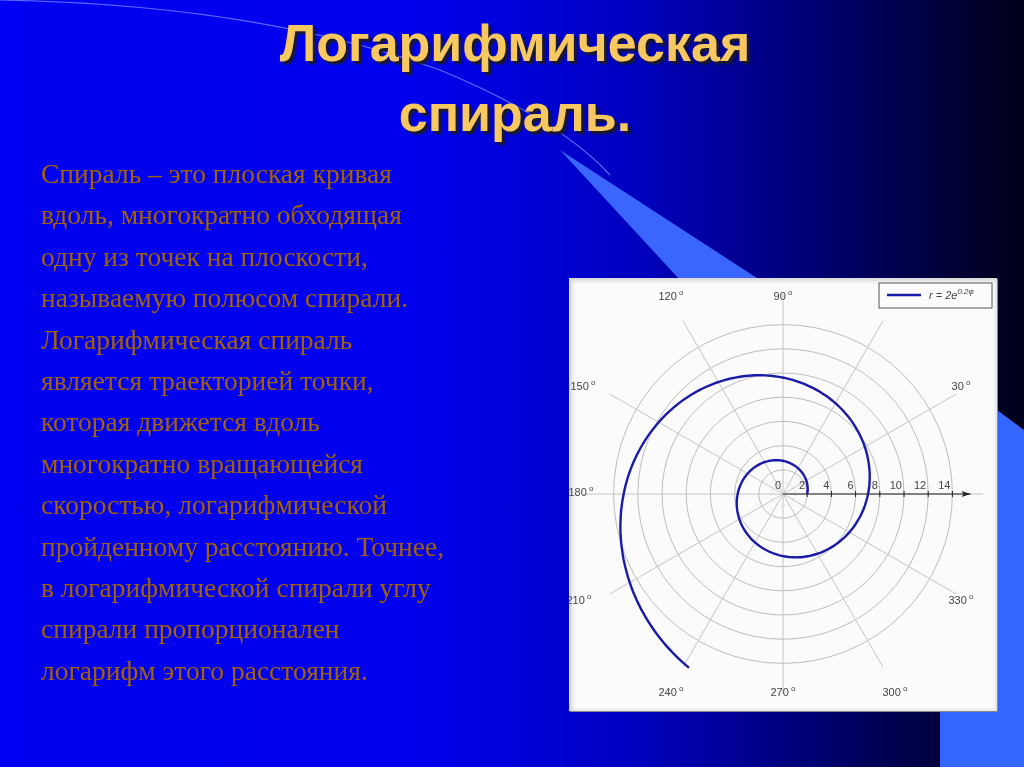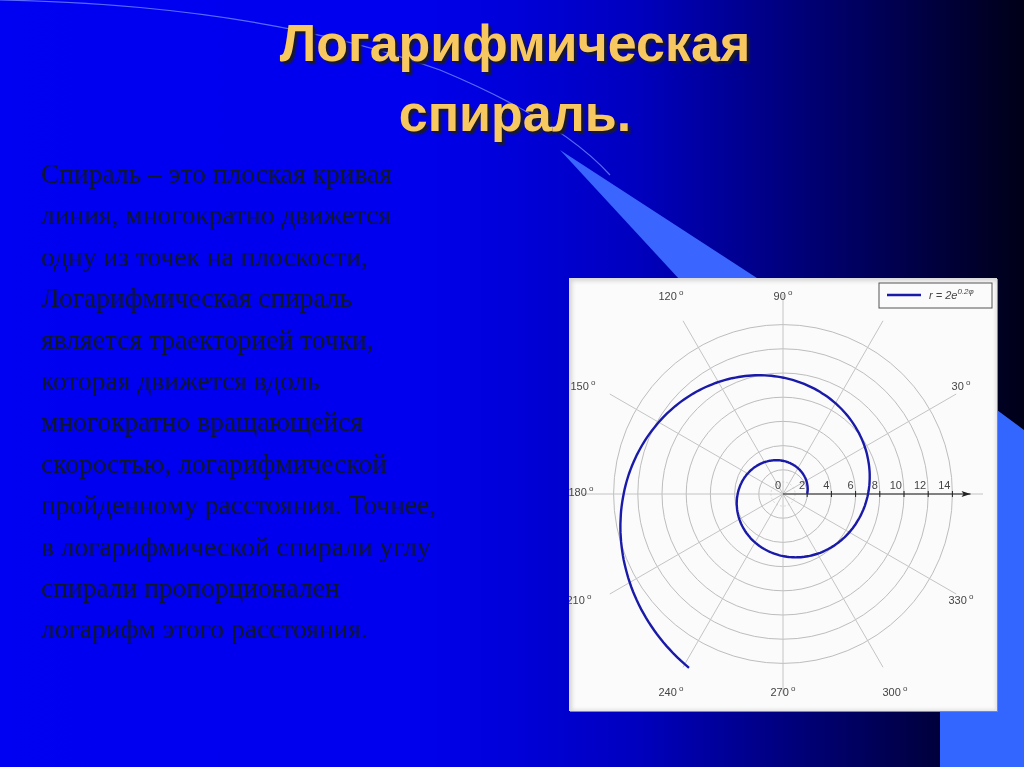--- a/index.html
+++ b/index.html
@@ -10,21 +10,21 @@
   }
   .bg-layer { position: absolute; left: 0; top: 0; width: 1024px; height: 767px; }
   .title {
     position: absolute; left: 0; top: 8px; width: 1030px; text-align: center;
     font-family: "Liberation Sans", sans-serif; font-weight: bold;
     font-size: 52px; line-height: 70px; color: #f8c860;
     text-shadow: 3px 3px 2px #1a1a2a;
   }
   .body-text {
     position: absolute; left: 41px; top: 153px; width: 520px;
-    color: #0f172a; font-size: 27.5px; line-height: 41.4px;
+    color: #a16207; font-size: 27.5px; line-height: 41.4px;
   }
   .body-text div { white-space: nowrap; }
   .chart-frame {
     position: absolute; left: 569px; top: 278px; width: 428px; height: 433px;
     background: #fbfbfb;
     box-shadow: inset 3px 3px 4px #d6d6d6, inset -2px -2px 3px #e6e6e6, 1px 1px 0 #888;
   }
   .chart-svg { position: absolute; left: 0; top: 0; }
   .lbl { font-family: "Liberation Sans", sans-serif; font-size: 11px; fill: #444; }
 </style>
@@ -38,28 +38,29 @@
   <path d="M 997 410 L 1024 430 L 1024 767 L 940 767 L 940 712 L 997 712 Z" fill="#3366ff"></path>
 </svg>
 
 <div class="title">
   <div>Логарифмическая</div>
   <div>спираль.</div>
 </div>
 
 <div class="body-text">
   <div>Спираль – это плоская кривая</div>
-  <div>линия, многократно движется</div>
+  <div>вдоль, многократно обходящая</div>
   <div>одну из точек на плоскости,</div>
+  <div>называемую полюсом спирали.</div>
   <div>Логарифмическая спираль</div>
   <div>является траекторией точки,</div>
   <div>которая движется вдоль</div>
   <div>многократно вращающейся</div>
   <div>скоростью, логарифмической</div>
-  <div>пройденному расстояния. Точнее,</div>
+  <div>пройденному расстоянию. Точнее,</div>
   <div>в логарифмической спирали углу</div>
   <div>спирали пропорционален</div>
   <div>логарифм этого расстояния.</div>
 </div>
 
 <div class="chart-frame">
   <svg class="chart-svg" id="polar-svg" width="428" height="433" viewBox="0 0 428 433">
     <g id="grid">
         <circle cx="214" cy="216" r="24.2" fill="none" stroke="#bdbdbd" stroke-width="1"></circle>
         <circle cx="214" cy="216" r="48.4" fill="none" stroke="#bdbdbd" stroke-width="1"></circle>

